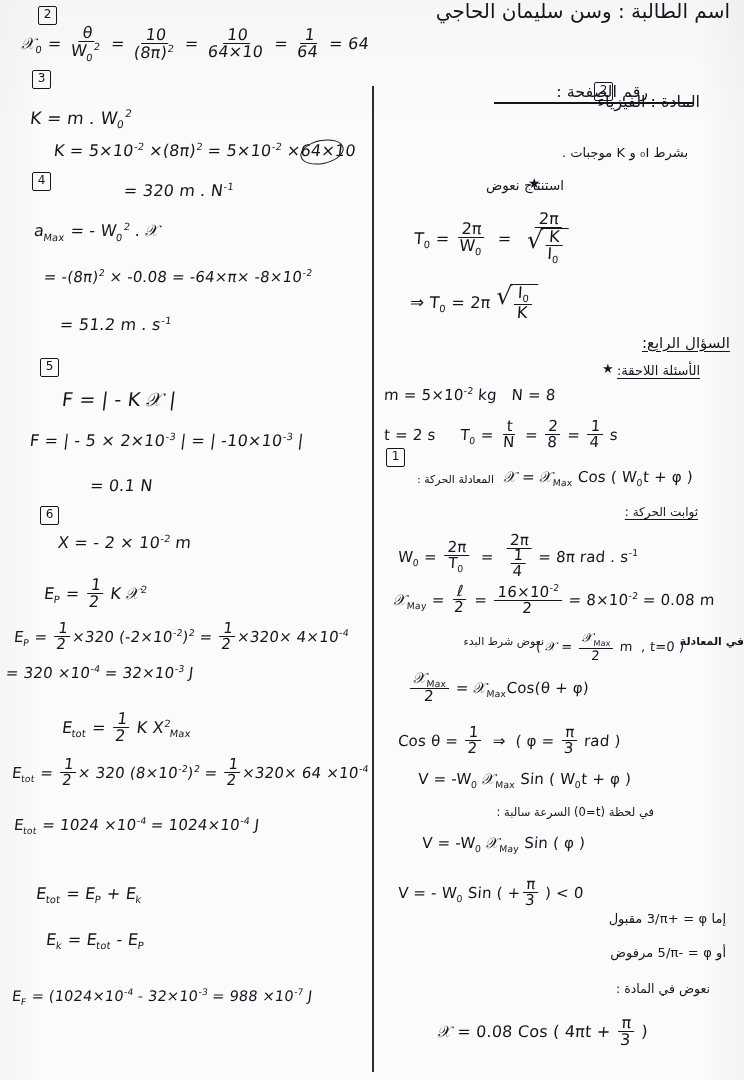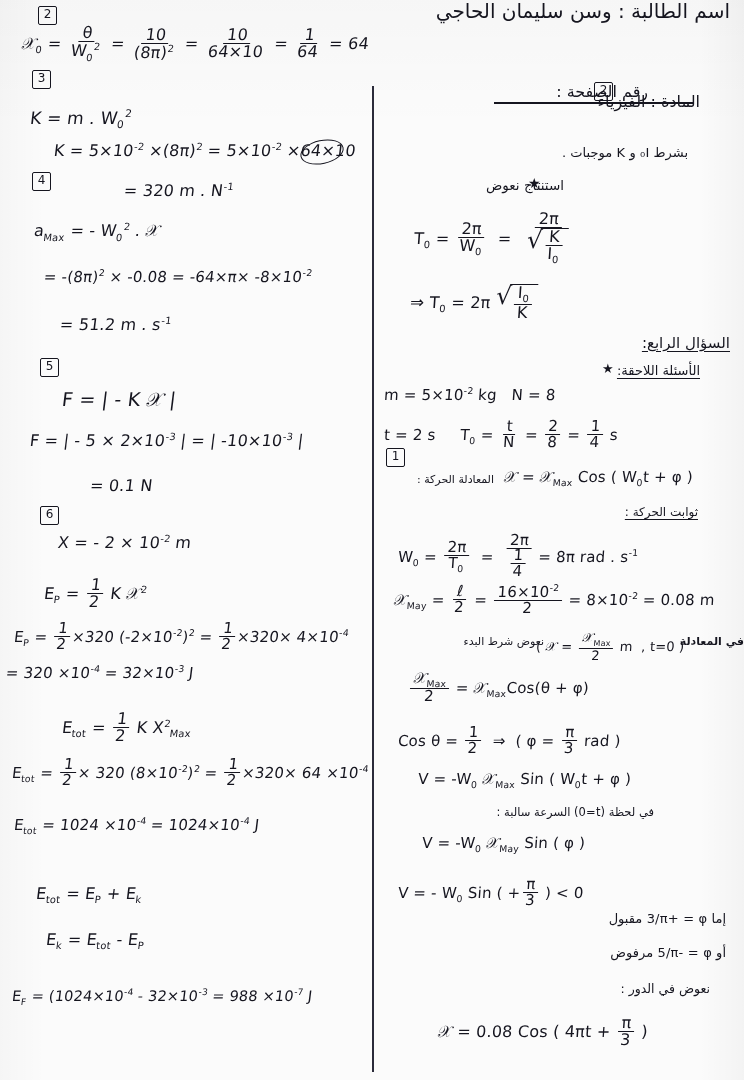--- a/index.html
+++ b/index.html
@@ -334,21 +334,21 @@
     <div class="hw sk2" style="left:48px; top:836px; font-size:15px;">V = -W<sub>0</sub> 𝒳<sub>May</sub> Sin ( φ )</div>
 
     <div class="hw sk2" style="left:24px; top:878px; font-size:15px;">V = - W<sub>0</sub> Sin ( +<span class="frac">
           <span class="nu">π</span>
           <span class="de">3</span>
         </span> ) &lt; 0</div>
 
     <div class="hw ar" style="right:18px; top:912px; font-size:13px; left:auto;">إما φ = +π/3 مقبول</div>
     <div class="hw ar" style="right:18px; top:946px; font-size:13px; left:auto;">أو φ = -π/5 مرفوض</div>
 
-    <div class="hw ar" style="right:34px; top:982px; font-size:12.5px; left:auto;">نعوض في الدور :</div>
+    <div class="hw ar" style="right:34px; top:982px; font-size:12.5px; left:auto;">نعوض في المادة :</div>
 
     <div class="hw sk2" style="left:64px; top:1016px; font-size:16px;">
       𝒳 = 0.08 Cos ( 4πt + <span class="frac">
           <span class="nu">π</span>
           <span class="de">3</span>
         </span> )
     </div>
 
   </div>
 </div>

